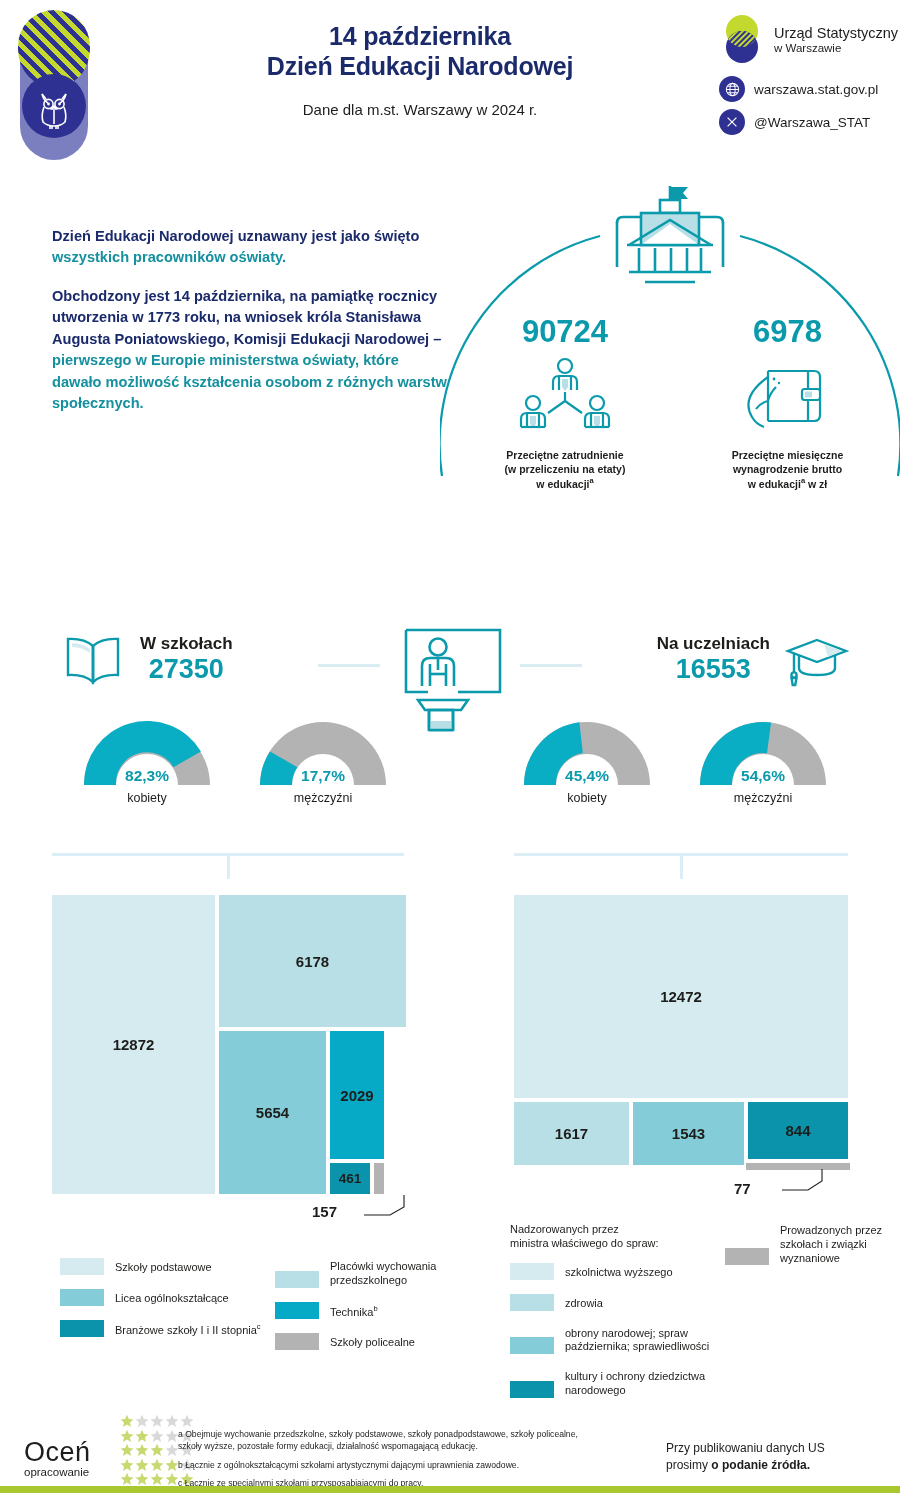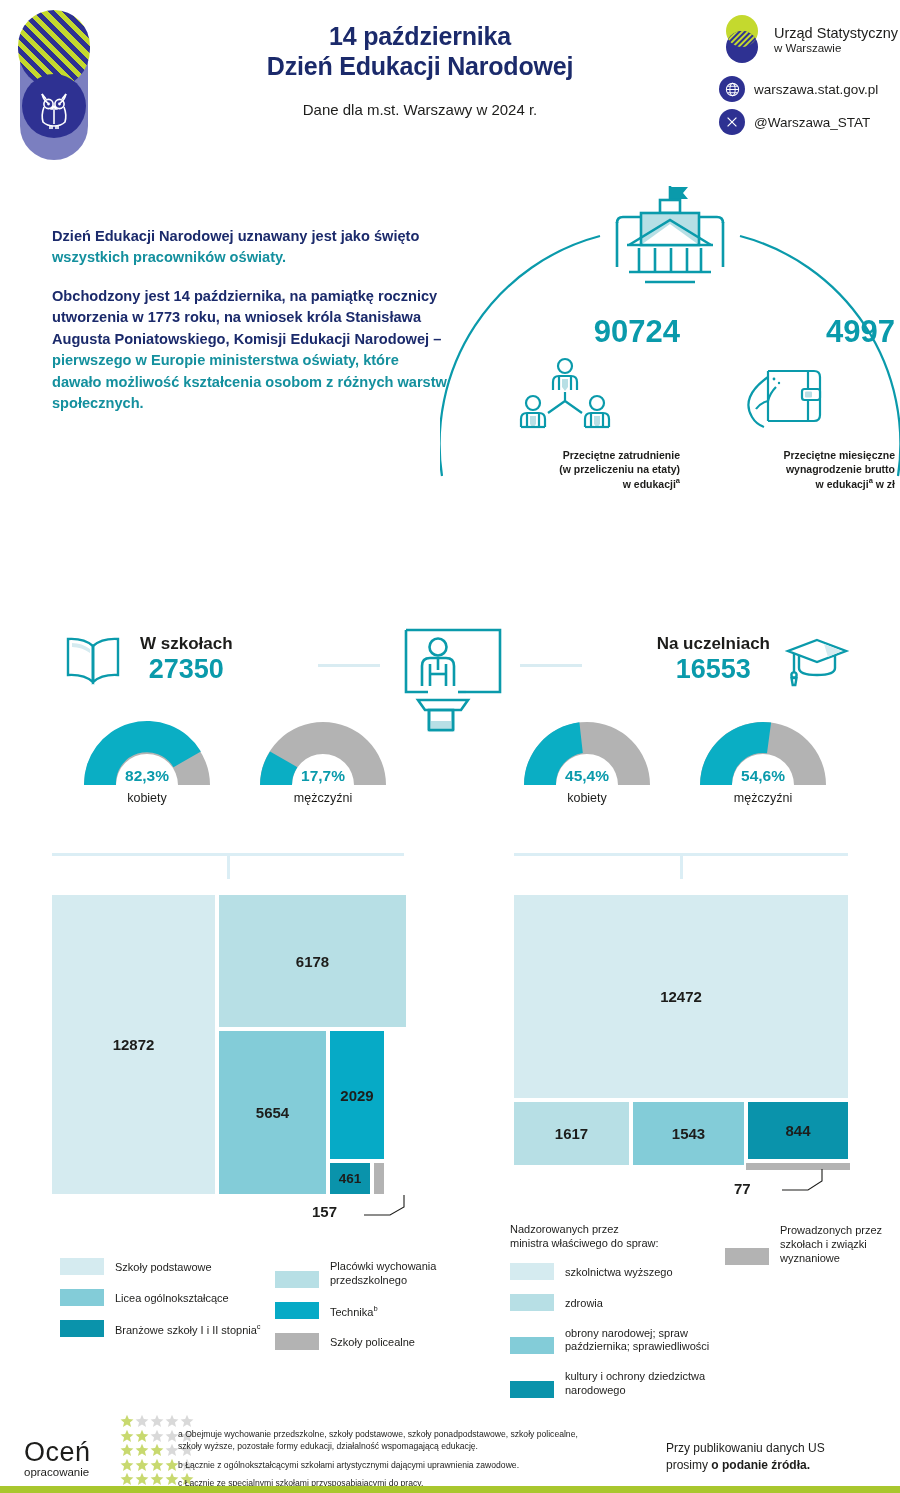--- a/index.html
+++ b/index.html
@@ -42,21 +42,21 @@
 
   
   .intro{position:absolute;left:52px;top:226px;width:400px;}
   .intro p{margin:0 0 17px 0;font-size:14.6px;line-height:1.47;font-weight:bold;}
   .navy{color:#1b2a6b;}
   .teal{color:#14909e;}
 
   
   .arcwrap{position:absolute;left:440px;top:176px;width:460px;height:350px;}
   .school-ico{position:absolute;left:165px;top:6px;width:130px;height:115px;}
-  .stat{position:absolute;text-align:right;}
+  .stat{position:absolute;text-align:center;}
   .stat .big{font-size:31px;font-weight:bold;color:#0a9aab;line-height:1;}
   .stat .cap{font-size:10.5px;color:#1d1d1b;line-height:1.3;font-weight:bold;margin-top:6px;}
   .stat-left{left:10px;top:140px;width:230px;}
   .stat-right{left:240px;top:140px;width:215px;}
   .stat-ico{height:88px;display:flex;align-items:center;justify-content:center;margin-top:8px;}
 
   
   .nz-title{position:absolute;left:0;top:562px;width:900px;text-align:center;
     font-size:28px;font-weight:bold;color:#0a9aab;}
 
@@ -253,21 +253,21 @@
         </svg>
       </div>
       <div class="cap">
         <span>Przeciętne zatrudnienie</span><br>
         <span>(w przeliczeniu na etaty)</span><br>
         <span>w edukacji</span><sup>a</sup>
       </div>
     </div>
 
     <div class="stat stat-right">
-      <div class="big">4997</div>
+      <div class="big">6978</div>
       <div class="stat-ico">
         <svg width="100" height="84" viewBox="0 0 100 84" fill="none" stroke="#0a9aab" stroke-width="2.2">
           <path d="M30 14 h46 q6 0 6 6 v38 q0 6 -6 6 h-46"></path>
           <path d="M30 14 v50"></path>
           <path d="M70 14 v50"></path>
           <rect x="64" y="32" width="18" height="11" rx="2.5" fill="#ffffff"></rect>
           <rect x="67" y="34.5" width="7" height="6" rx="1" fill="#b7dfe5" stroke="none"></rect>
           <circle cx="36" cy="22" r="1.4" fill="#0a9aab" stroke="none"></circle>
           <circle cx="41" cy="26" r="1.2" fill="#0a9aab" stroke="none"></circle>
           <path d="M30 20 q-14 10 -18 20 q-4 10 2 20 q4 7 12 10"></path>

